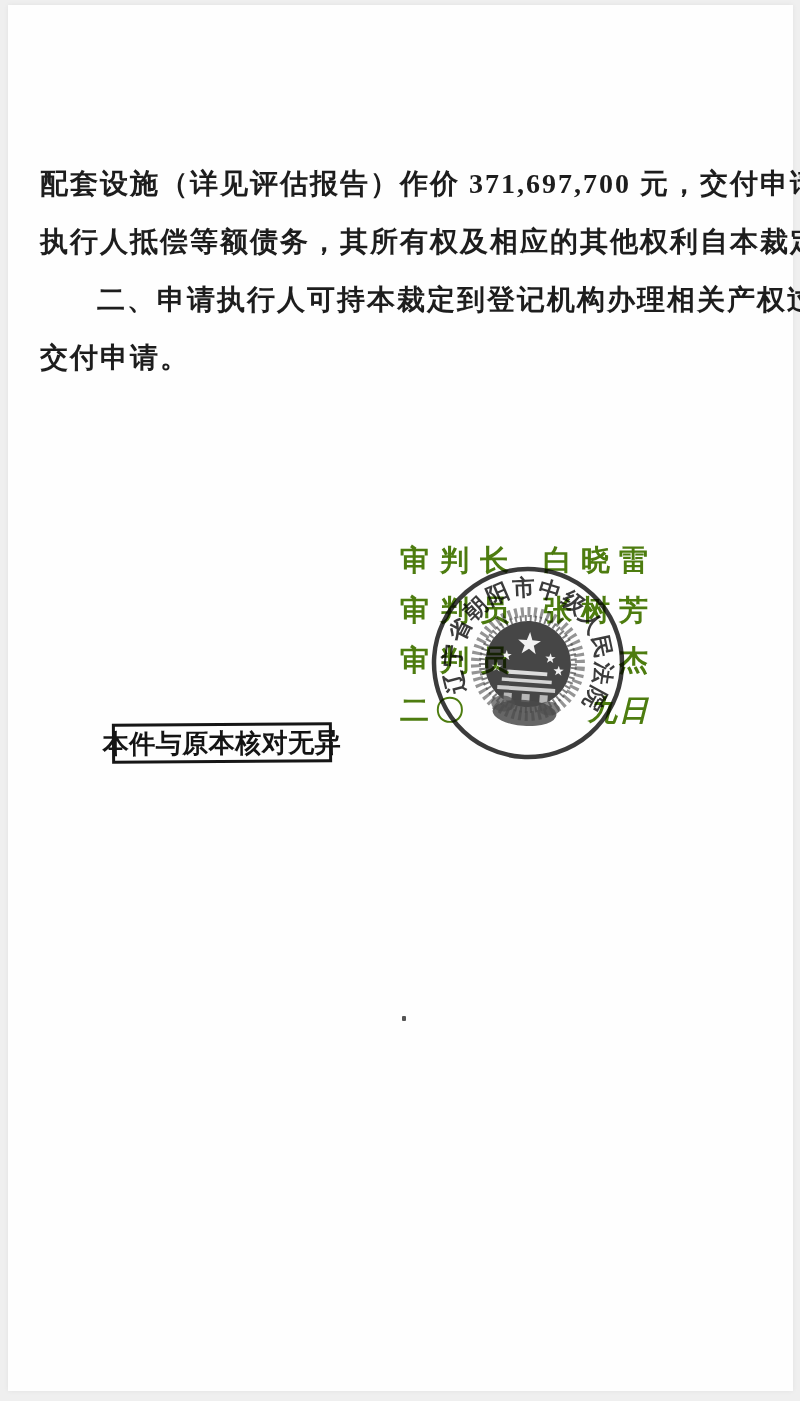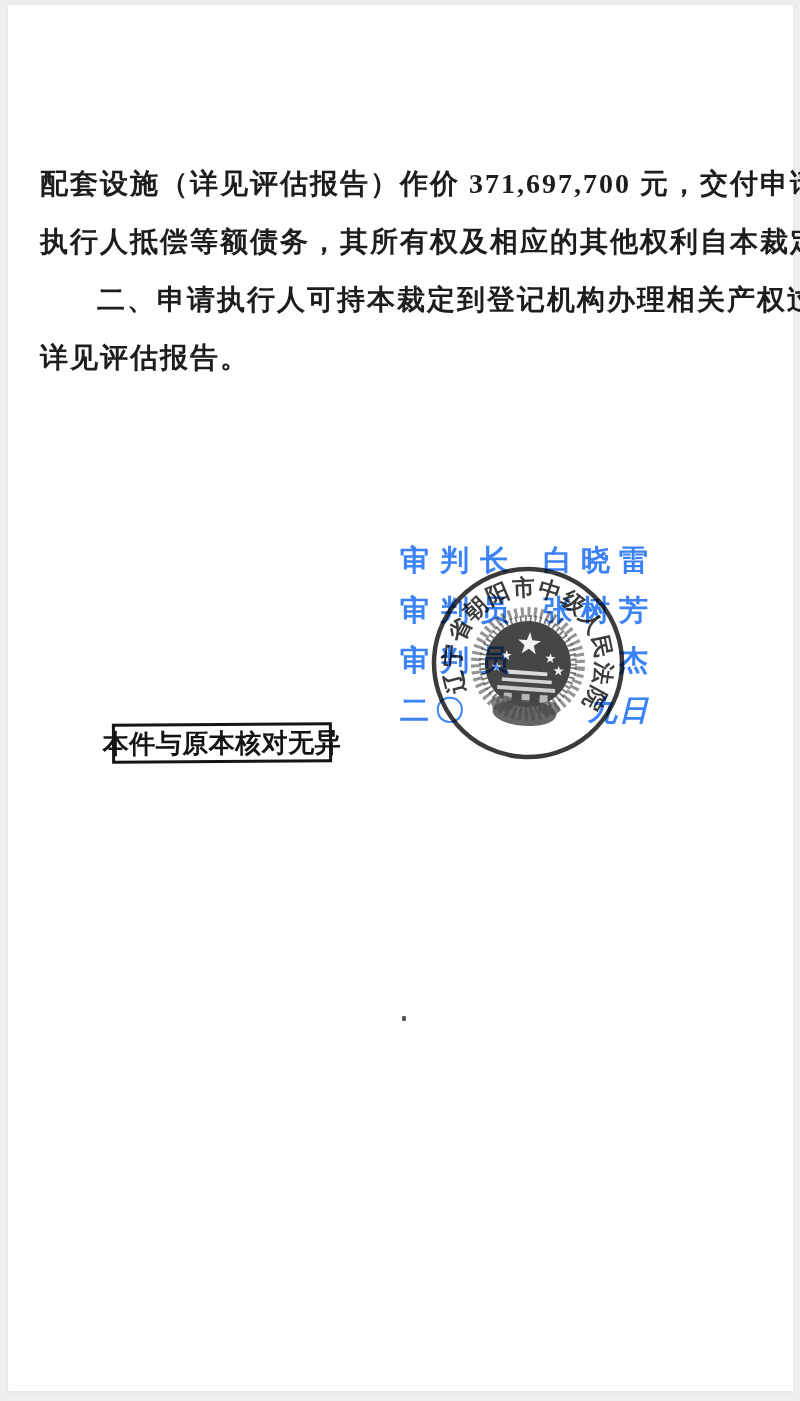--- a/index.html
+++ b/index.html
@@ -20,21 +20,21 @@
     position:absolute;left:32px;top:150px;width:728px;
     font-size:28px;font-weight:600;color:#1d1d1d;
     letter-spacing:2px;line-height:58px;
     white-space:nowrap;
   }
   .doc-line{height:58px;}
   .doc-line.indent{text-indent:57px;}
   
   .sig-block{
     position:absolute;left:392px;top:540px;width:248px;
-    font-size:29px;font-weight:600;color:#3b82f6;
+    font-size:29px;font-weight:600;color:#4d7c0f;
   }
   .sig-row{
     display:flex;justify-content:space-between;
     height:30px;margin-bottom:20px;
     white-space:nowrap;line-height:30px;
   }
   .sig-role{letter-spacing:11px;}
   .sig-name{letter-spacing:9px;margin-right:-9px;}
   .sig-name.wide{letter-spacing:35px;margin-right:-35px;}
   .date-left{letter-spacing:6px;}
@@ -68,21 +68,21 @@
 </style>
 </head>
 <body>
 
 <div class="paper">
 
   <div class="doc-body">
     <div class="doc-line">配套设施（详见评估报告）作价 371,697,700 元，交付申请</div>
     <div class="doc-line">执行人抵偿等额债务，其所有权及相应的其他权利自本裁定</div>
     <div class="doc-line indent">二、申请执行人可持本裁定到登记机构办理相关产权过</div>
-    <div class="doc-line">详见评估报告。</div>
+    <div class="doc-line">交付申请。</div>
   </div>
 
   <div class="sig-block">
     <div class="sig-row">
       <span class="sig-role">审判长</span>
       <span class="sig-name">白晓雷</span>
     </div>
     <div class="sig-row">
       <span class="sig-role">审判员</span>
       <span class="sig-name">张树芳</span>

